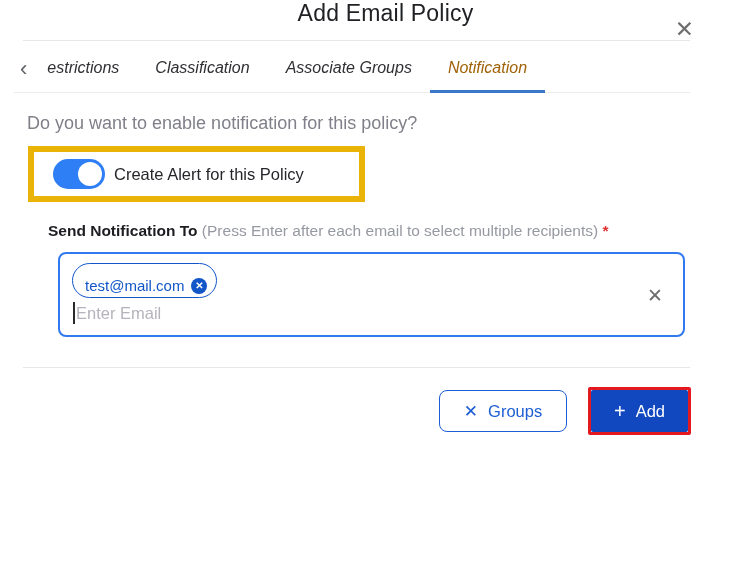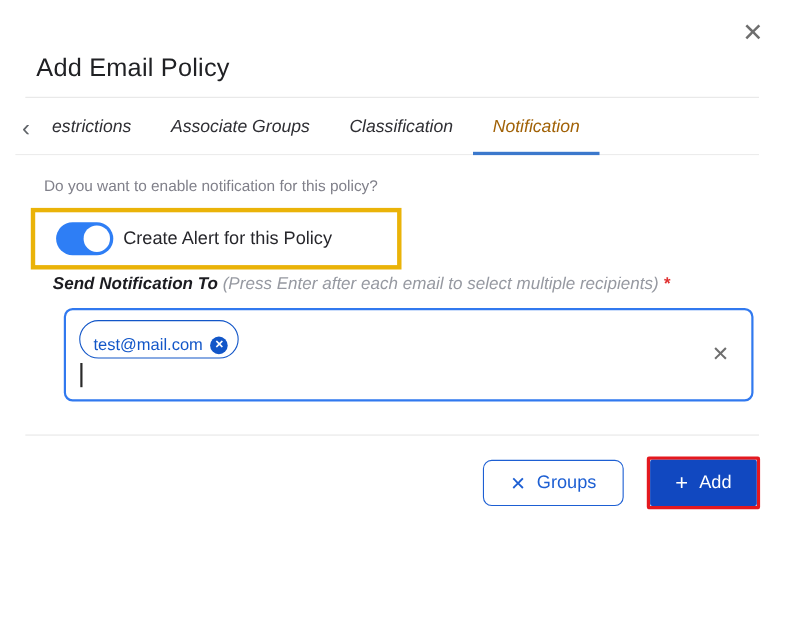--- a/index.html
+++ b/index.html
@@ -3,47 +3,47 @@
 <meta charset="utf-8">
 <style>
   * { margin:0; padding:0; box-sizing:border-box; }
   html,body { width:738px; height:583px; background:#ffffff; }
   body { font-family:"Liberation Sans", sans-serif; color:#202124; overflow:hidden; }
   .dialog { position:relative; width:738px; height:583px; background:#fff; }
 
   
   .close-btn { position:absolute; top:18px; right:44px; font-size:23px; line-height:1;
                color:#6e6e6e; cursor:pointer; font-weight:400; }
-  .title { padding-top:48px; margin-left:33px; font-size:23px; font-weight:500;
-           color:#202124; letter-spacing:.2px; }
+  .title { margin-left:33px; font-size:23px; font-weight:500;
+           color:#202124; letter-spacing:.2px;text-align:center; }
   .divider { margin-left:23px; width:667px; height:1px; background:#e7e7e7; }
   .divider.top { margin-top:13px; }
 
   
   .tabs { margin-left:14px; width:676px; height:52px; display:flex; align-items:flex-end;
           border-bottom:1px solid #ececec; }
   .tab-chevron { color:#5f6368; font-size:22px; padding:0 2px 12px 6px; cursor:pointer; line-height:1; }
   .tab { padding:15px 18px; font-size:16px; color:#2f2f34; cursor:pointer; position:relative;
          white-space:nowrap;font-style:italic; }
   .tab.active { color:#a16207; }
   .tab.active::after { content:""; position:absolute; left:0; right:0; bottom:-1px; height:3px;
                        background:#3b78cc; }
 
   
-  .question { margin:20px 0 0 40px; font-size:14px; color:#80808a; }
+  .question { margin:20px 0 0 27px; font-size:18px; color:#80808a; }
 
-  .red-box { margin:12px 0 0 28px; width:337px; height:56px; border:4px solid #eab308;
+  .red-box { margin:12px 0 0 28px; width:337px; height:56px; border:6px solid #eab308;
              display:flex; align-items:center; padding-left:19px; }
   .toggle { position:relative; width:52px; height:30px; border-radius:15px; background:#2e7ef5;
             cursor:pointer; flex:0 0 auto; }
   .toggle .knob { position:absolute; top:3px; right:3px; width:24px; height:24px;
                   background:#fff; border-radius:50%; }
   .toggle-label { margin-left:9px; font-size:16.5px; color:#26262b; }
 
-  .field-label { margin:1px 0 0 48px; width:578px; font-size:15.5px; line-height:25px;font-style:italic; }
+  .field-label { margin:16px 0 0 48px; width:578px; font-size:15.5px; line-height:25px; }
   .field-label .bold { font-weight:700; color:#1c1c21; }
   .field-label .hint { color:#9699a1; }
   .field-label .req { color:#e03131; font-weight:700; }
 
   .email-box { position:relative; margin:9px 0 0 58px; width:627px; height:85px;
                border:2px solid #3179ef; border-radius:8px; padding:9px 12px; background:#fff; }
   .chip { display:inline-flex; align-items:center; gap:7px; border:1.5px solid #1256c8;
           border-radius:999px; padding:13px 9px 3px 12px; color:#1256c8; font-size:15px;
           cursor:default; }
   .chip .chip-x { width:16px; height:16px; border-radius:50%; background:#1256c8; color:#fff;
@@ -78,22 +78,22 @@
 
   <span class="close-btn">✕</span>
 
   <div class="title">Add Email Policy</div>
 
   <div class="divider top"></div>
 
   <div class="tabs">
     <span class="tab-chevron">‹</span>
     <div class="tab">estrictions</div>
+    <div class="tab">Classification</div>
     <div class="tab">Associate Groups</div>
-    <div class="tab">Classification</div>
     <div class="tab active">Notification</div>
   </div>
 
   <div class="question">Do you want to enable notification for this policy?</div>
 
   <div class="red-box">
     <div class="toggle">
       <div class="knob"></div>
     </div>
     <span class="toggle-label">Create Alert for this Policy</span>
@@ -106,20 +106,21 @@
   </div>
 
   <div class="email-box">
     <span class="chip">
       <span>test@mail.com</span>
       <span class="chip-x">✕</span>
     </span>
     <span class="clear-x">✕</span>
     <div class="entry-row">
       <div class="caret"></div>
+      <input class="email-input" type="text" placeholder="Enter Email" style="">
     </div>
   </div>
 
   <div class="divider bottom"></div>
 
   <div class="footer">
     <button class="btn btn-cancel">
       <span class="x">✕</span>
       <span>Groups</span>
     </button>

